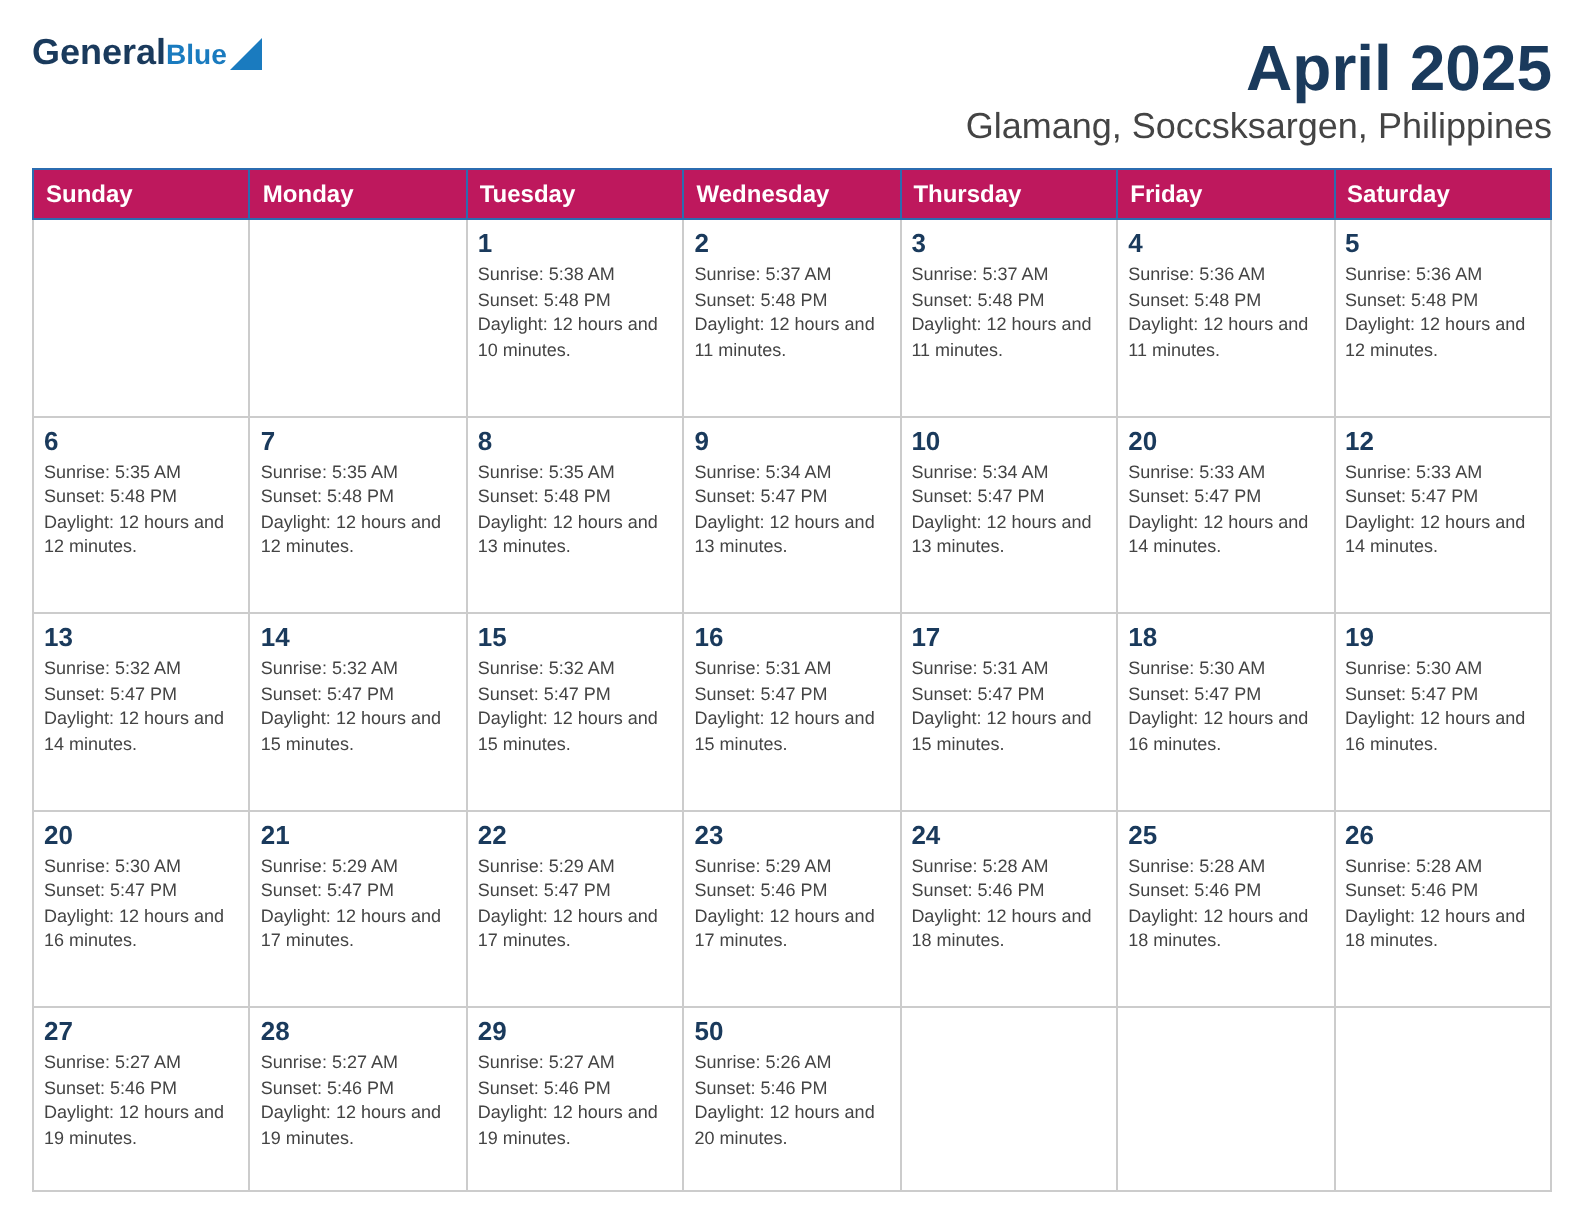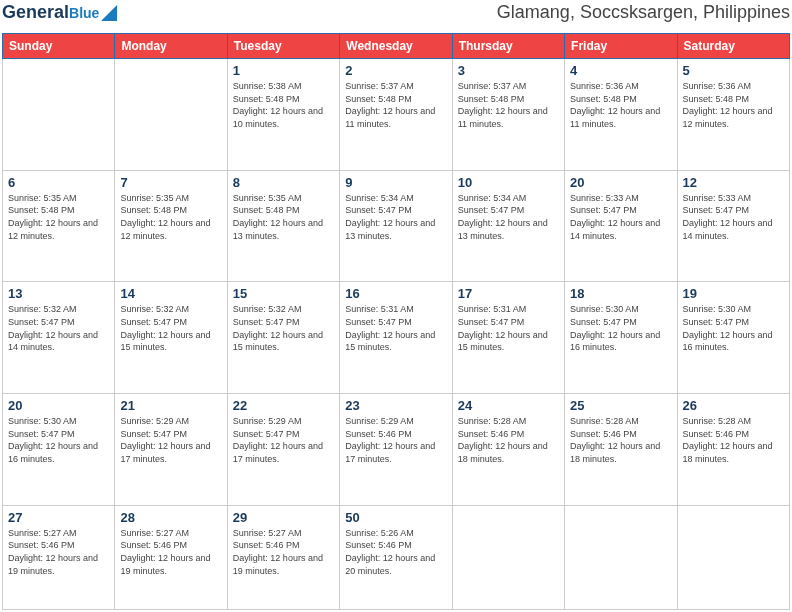--- a/index.html
+++ b/index.html
@@ -6,21 +6,21 @@
     body {
       width: 792px;
       height: 612px;
       font-family: Arial, sans-serif;
       background: #fff;
       overflow: hidden;
     }
     .page {
       width: 792px;
       height: 612px;
-      padding: 2px;
+      padding: 16px;
       display: flex;
       flex-direction: column;
     }
     .header {
       display: flex;
       justify-content: space-between;
       align-items: flex-start;
       margin-bottom: 10px;
     }
     .logo {
@@ -55,21 +55,21 @@
       color: #444;
     }
     .calendar {
       flex: 1;
       border: 1px solid #ccc;
       border-collapse: collapse;
       width: 100%;
       table-layout: fixed;
     }
     .calendar th {
-      background-color: #ef4444;
+      background-color: #be185d;
       color: white;
       text-align: left;
       padding: 5px 6px;
       font-size: 12px;
       border: 1px solid #2b6cb0;
     }
     .calendar td {
       border: 1px solid #ccc;
       vertical-align: top;
       padding: 4px 5px;
@@ -105,20 +105,21 @@
     <div class="logo">
       <div class="logo-text">
         <span class="logo-general">General</span>
         <span class="logo-blue">Blue</span>
         <svg width="16" height="16" viewBox="0 0 16 16" style="margin-left:2px">
           <polygon points="0,16 16,0 16,16" fill="#1a7bbf"></polygon>
         </svg>
       </div>
     </div>
     <div class="title-block">
+      <div class="month-title">April 2025</div>
       <div class="location">Glamang, Soccsksargen, Philippines</div>
     </div>
   </div>
 
   <table class="calendar">
     <thead>
       <tr>
         <th>Sunday</th>
         <th>Monday</th>
         <th>Tuesday</th>

